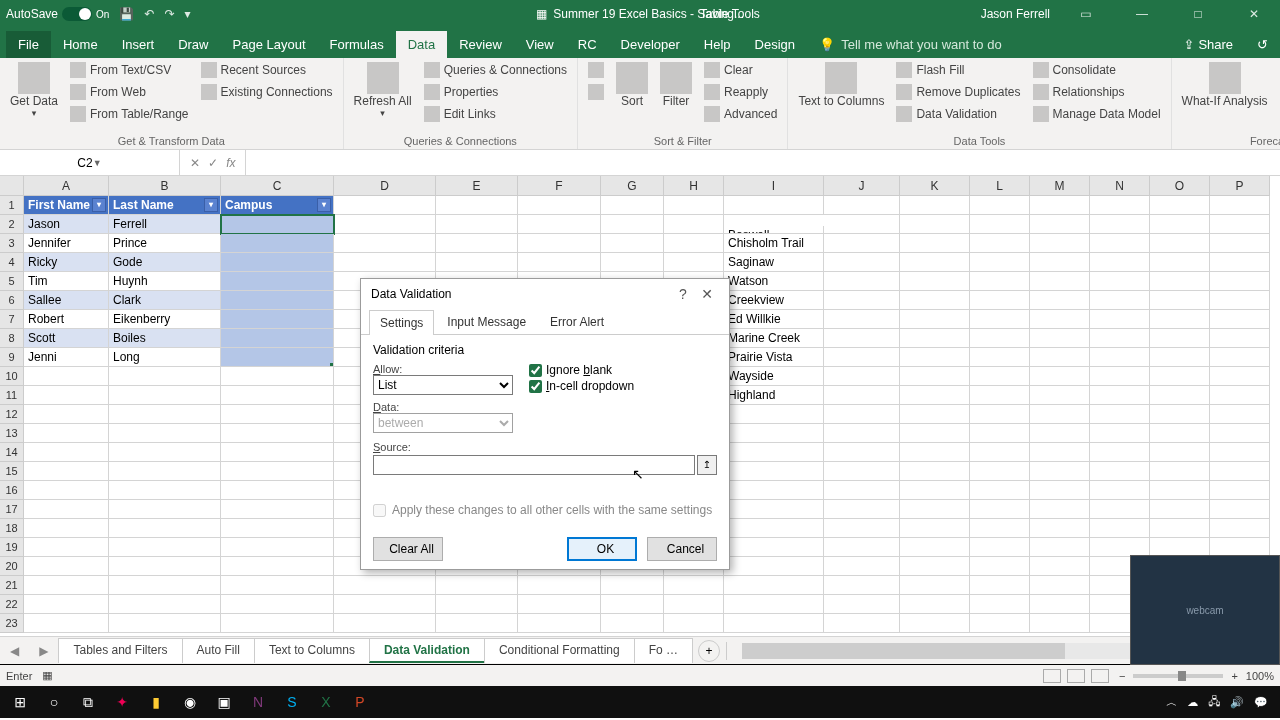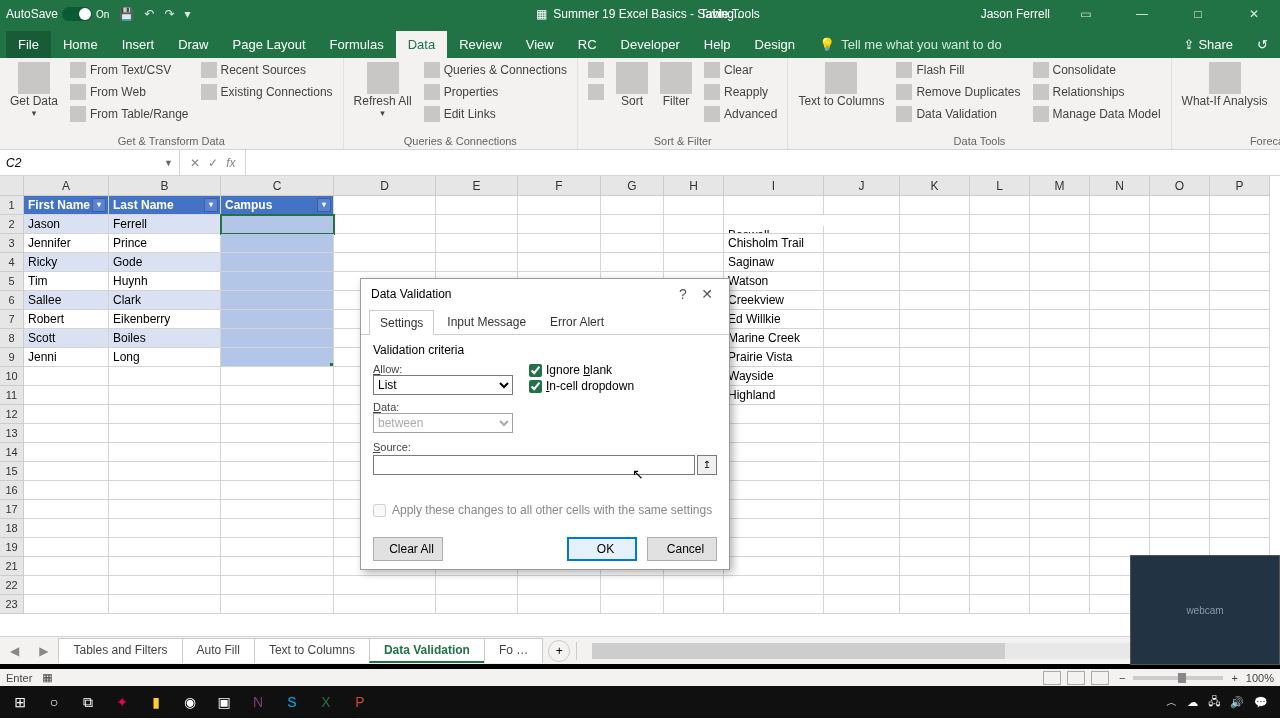--- a/index.html
+++ b/index.html
@@ -32,21 +32,21 @@
 .rgroup .items { display: flex; flex: 1; gap: 4px; align-items: flex-start; }
 .rgroup .label { text-align: center; font-size: 11px; color: #666; padding: 2px 0; }
 .ritem { display: flex; align-items: center; gap: 4px; padding: 2px 4px; white-space: nowrap; }
 .ritem.col { flex-direction: column; text-align: center; gap: 0; }
 .ritem .ico { width: 16px; height: 16px; background: #888; opacity: 0.4; }
 .ritem .ico.big { width: 32px; height: 32px; }
 .rstack { display: flex; flex-direction: column; gap: 2px; }
 
 
 .fbar { height: 26px; border-bottom: 1px solid #d4d4d4; display: flex; align-items: stretch; font-size: 12px; }
-.namebox { width: 180px; border-right: 1px solid #d4d4d4; display: flex; align-items: center; padding: 0 6px; justify-content: space-between; font-style: italic; }
+.namebox { width: 180px; border-right: 1px solid #d4d4d4; display: flex; align-items: center; padding: 0 6px; justify-content: center; }
 .namebox .dd { font-size: 9px; color: #666; }
 .fbar .btns { display: flex; align-items: center; gap: 8px; padding: 0 10px; border-right: 1px solid #d4d4d4; color: #888; }
 .fbar .fx { font-style: italic; }
 .fbar .input { flex: 1; padding: 0 6px; }
 
 
 .grid-wrap { position: relative; height: 460px; overflow: hidden; }
 .colhdr-row { display: flex; height: 20px; font-size: 12px; }
 .corner { width: 24px; background: #e6e6e6; border-right: 1px solid #ccc; border-bottom: 1px solid #ccc; }
 .colhdr { background: #e6e6e6; border-right: 1px solid #ccc; border-bottom: 1px solid #ccc; text-align: center; line-height: 20px; color: #333; }
@@ -91,21 +91,21 @@
 
 .sheettabs { height: 28px; border-top: 1px solid #d4d4d4; display: flex; align-items: center; font-size: 12px; background: #f3f2f1; }
 .sheettabs .nav { padding: 0 10px; color: #888; }
 .sheettab { padding: 4px 14px; border: 1px solid #ccc; border-bottom: none; color: #444; background: #fff; margin-right: -1px; }
 .sheettab.active { background: #fff; color: #217346; font-weight: 600; border-bottom: 2px solid #217346; }
 .sheettabs .add { width: 22px; height: 22px; border-radius: 50%; border: 1px solid #ccc; text-align: center; line-height: 20px; margin-left: 6px; }
 .sheettabs .hscroll { flex: 1; margin-left: 10px; height: 16px; background: #e8e8e8; position: relative; }
 .sheettabs .hscroll .thumb { position: absolute; left: 0; top: 0; width: 60%; height: 100%; background: #cdcdcd; }
 
 
-.status { height: 22px; background: #f3f2f1; border-top: 5px solid #000000; display: flex; align-items: center; font-size: 11px; padding: 0 6px; color: #444; }
+.status { height: 22px; background: #f3f2f1; border-top: 1px solid #000000; display: flex; align-items: center; font-size: 11px; padding: 0 6px; color: #444; }
 .status .sp { flex: 1; }
 .status .view { display: flex; gap: 6px; align-items: center; }
 .status .vb { width: 18px; height: 14px; border: 1px solid #aaa; }
 .status .zoom { display: flex; align-items: center; gap: 8px; margin-left: 10px; }
 .status .ztrack { width: 90px; height: 4px; background: #ccc; position: relative; }
 .status .ztrack::after { content: ""; position: absolute; left: 50%; top: -3px; width: 8px; height: 10px; background: #888; }
 
 
 .taskbar { height: 32px; background: #101010; display: flex; align-items: center; padding: 0 4px; gap: 2px; }
 .taskbar .tb { width: 32px; height: 28px; display: flex; align-items: center; justify-content: center; font-size: 14px; color: #fff; }
@@ -705,20 +705,39 @@
         <div class="cell" style="width: 100px;"></div>
         <div class="cell" style="width: 76px;"></div>
         <div class="cell" style="width: 70px;"></div>
         <div class="cell" style="width: 60px;"></div>
         <div class="cell" style="width: 60px;"></div>
         <div class="cell" style="width: 60px;"></div>
         <div class="cell" style="width: 60px;"></div>
         <div class="cell" style="width: 60px;"></div>
       </div>
       <div class="row">
+        <div class="rowhdr">20</div>
+        <div class="cell" style="width: 85px;"></div>
+        <div class="cell" style="width: 112px;"></div>
+        <div class="cell" style="width: 113px;"></div>
+        <div class="cell" style="width: 102px;"></div>
+        <div class="cell" style="width: 82px;"></div>
+        <div class="cell" style="width: 83px;"></div>
+        <div class="cell" style="width: 63px;"></div>
+        <div class="cell" style="width: 60px;"></div>
+        <div class="cell" style="width: 100px;"></div>
+        <div class="cell" style="width: 76px;"></div>
+        <div class="cell" style="width: 70px;"></div>
+        <div class="cell" style="width: 60px;"></div>
+        <div class="cell" style="width: 60px;"></div>
+        <div class="cell" style="width: 60px;"></div>
+        <div class="cell" style="width: 60px;"></div>
+        <div class="cell" style="width: 60px;"></div>
+      </div>
+      <div class="row">
         <div class="rowhdr">21</div>
         <div class="cell" style="width: 85px;"></div>
         <div class="cell" style="width: 112px;"></div>
         <div class="cell" style="width: 113px;"></div>
         <div class="cell" style="width: 102px;"></div>
         <div class="cell" style="width: 82px;"></div>
         <div class="cell" style="width: 83px;"></div>
         <div class="cell" style="width: 63px;"></div>
         <div class="cell" style="width: 60px;"></div>
         <div class="cell" style="width: 100px;"></div>
@@ -822,20 +841,21 @@
 <div class="cursor-arrow">↖</div>
 
 <div class="sheettabs">
   <div class="nav">◀</div>
   <div class="nav">▶</div>
   <div id="sheets" style="display:flex">
       <div class="sheettab">Tables and Filters</div>
       <div class="sheettab">Auto Fill</div>
       <div class="sheettab">Text to Columns</div>
       <div class="sheettab active">Data Validation</div>
+      <div class="sheettab">Conditional Formatting</div>
       <div class="sheettab">Fo …</div>
     </div>
   <div class="add">+</div>
   <div style="width:6px;border-left:1px solid #ccc;height:18px;margin-left:6px"></div>
   <div class="hscroll">
       <div class="thumb"></div>
     </div>
 </div>
 
 <div class="status">

